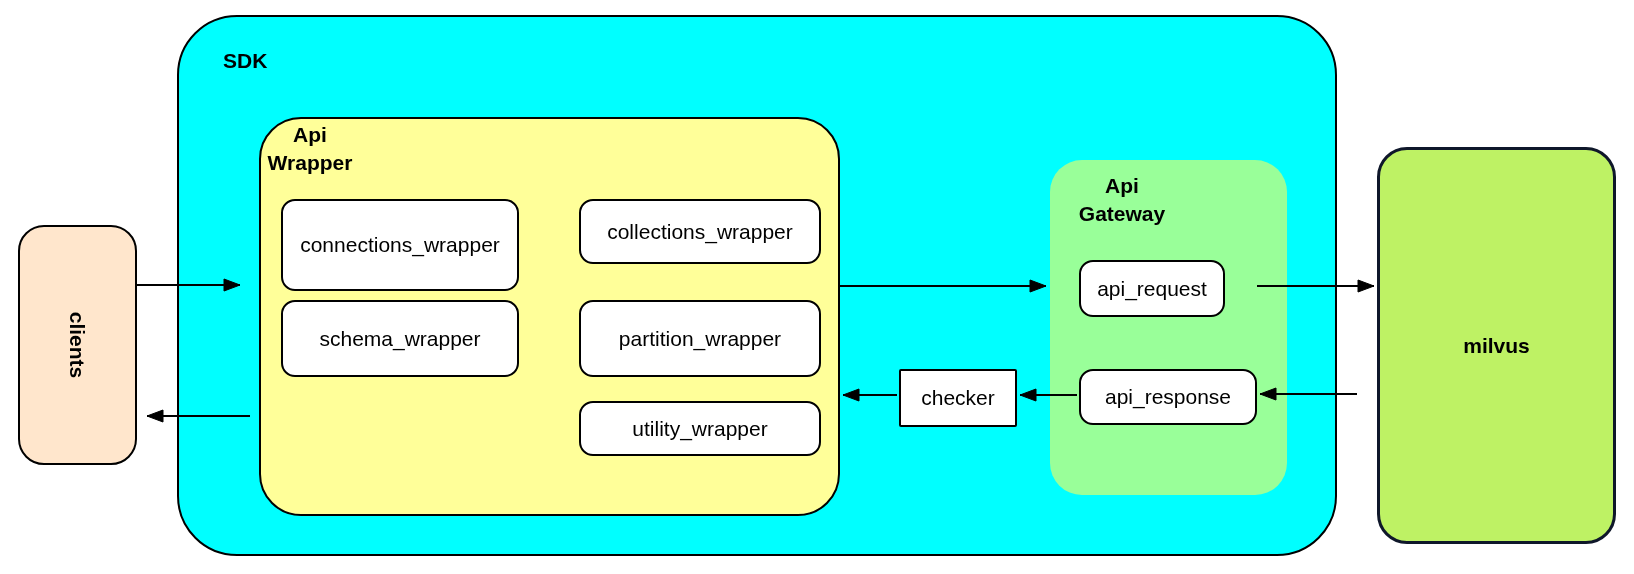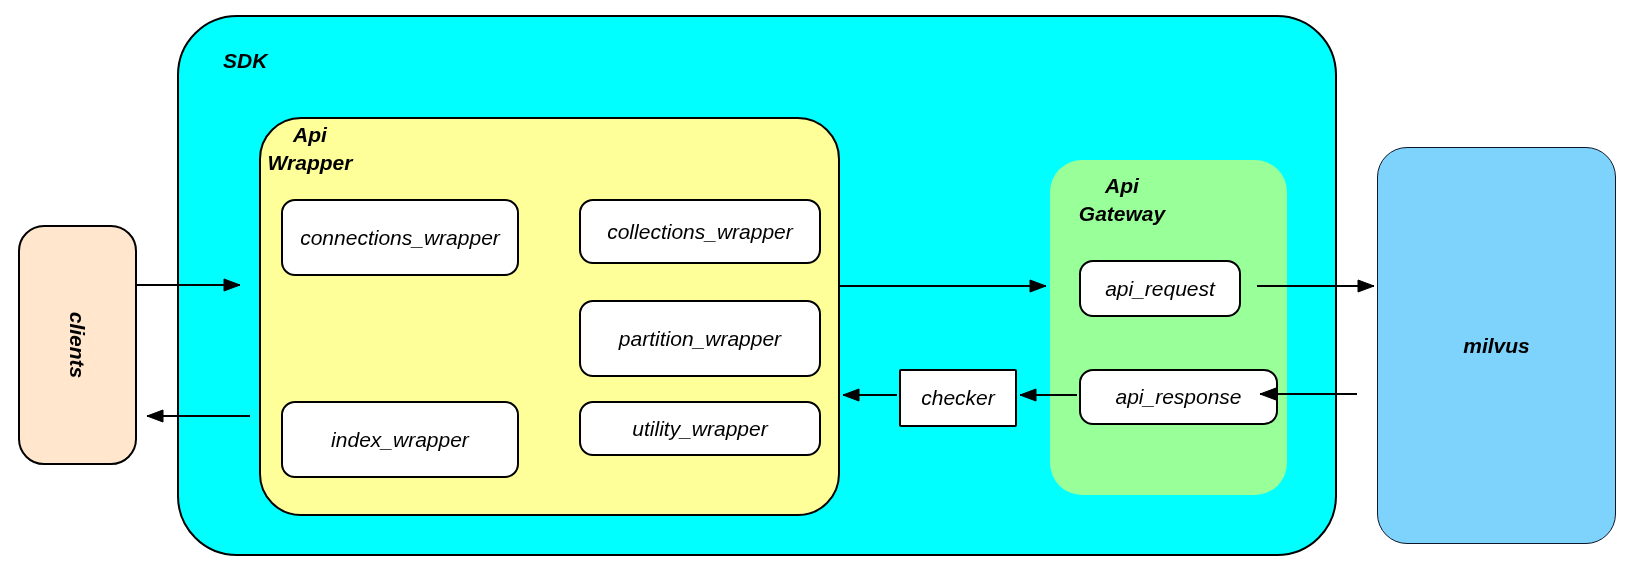--- a/index.html
+++ b/index.html
@@ -4,21 +4,21 @@
 <style>
   html,body{margin:0;padding:0;background:#ffffff;}
   .canvas{
     position:relative;
     width:1634px;height:574px;
     background:#ffffff;
     font-family:"Liberation Sans", sans-serif;
     color:#000;
     overflow:hidden;
   }
-  .box{position:absolute;box-sizing:border-box;font-style:italic;}
+  .box{position:absolute;box-sizing:border-box;}
 
   
   .clients{
     left:18px;top:225px;width:119px;height:240px;
     background:#ffe6cc;border:2px solid #000;border-radius:26px;
     display:flex;align-items:center;justify-content:center;
   }
   .vlabel{
     transform:rotate(90deg);
     font-weight:bold;font-size:21px;white-space:nowrap;
@@ -37,41 +37,41 @@
     background:#ffff99;border:2px solid #000;border-radius:42px;
   }
   .wrapper-label{left:1px;top:2px;width:96px;}
   .gateway{
     left:871px;top:143px;width:237px;height:335px;
     background:#99ff99;border:none;border-radius:32px;
   }
   .gateway-label{left:0px;top:12px;width:144px;}
   .milvus{
     left:1377px;top:147px;width:239px;height:397px;
-    background:#7dd3fc;border:1px solid #0f172a;border-radius:30px;
+    background:#bef264;border:3px solid #0f172a;border-radius:30px;
     display:flex;align-items:center;justify-content:center;
     font-weight:bold;font-size:21px;
   }
 
   
   .node{
     position:absolute;box-sizing:border-box;
     background:#ffffff;border:2px solid #000;border-radius:14px;
     display:flex;align-items:center;justify-content:center;
     font-size:21px;white-space:nowrap;
   }
-  .n-connections{left:20px;top:80px;width:238px;height:77px;}
+  .n-connections{left:20px;top:80px;width:238px;height:92px;}
   .n-collections{left:318px;top:80px;width:242px;height:65px;}
   .n-schema{left:20px;top:181px;width:238px;height:77px;}
   .n-partition{left:318px;top:181px;width:242px;height:77px;}
   .n-index{left:20px;top:282px;width:238px;height:77px;}
   .n-utility{left:318px;top:282px;width:242px;height:55px;}
 
-  .n-request{left:29px;top:100px;width:162px;height:57px;}
-  .n-response{left:29px;top:209px;width:199px;height:56px;}
+  .n-request{left:29px;top:100px;width:146px;height:57px;}
+  .n-response{left:29px;top:209px;width:178px;height:56px;}
   .checker{left:720px;top:352px;width:118px;height:58px;border-radius:2px;}
 
   .edges{
     position:absolute;left:0;top:0;width:1634px;height:574px;
     pointer-events:none;
   }
 </style>
 </head>
 <body>
 
@@ -83,22 +83,22 @@
 
   <div class="box sdk">
     <div class="container-label sdk-label">SDK</div>
 
     <div class="box api-wrapper">
       <div class="container-label wrapper-label">Api
 Wrapper</div>
 
       <div class="node n-connections">connections_wrapper</div>
       <div class="node n-collections">collections_wrapper</div>
+      <div class="node n-schema">schema_wrapper</div>
       <div class="node n-partition">partition_wrapper</div>
-      <div class="node n-index">index_wrapper</div>
       <div class="node n-utility">utility_wrapper</div>
     </div>
 
     <div class="node checker">checker</div>
 
     <div class="box gateway">
       <div class="container-label gateway-label">Api
 Gateway</div>
 
       <div class="node n-request">api_request</div>

